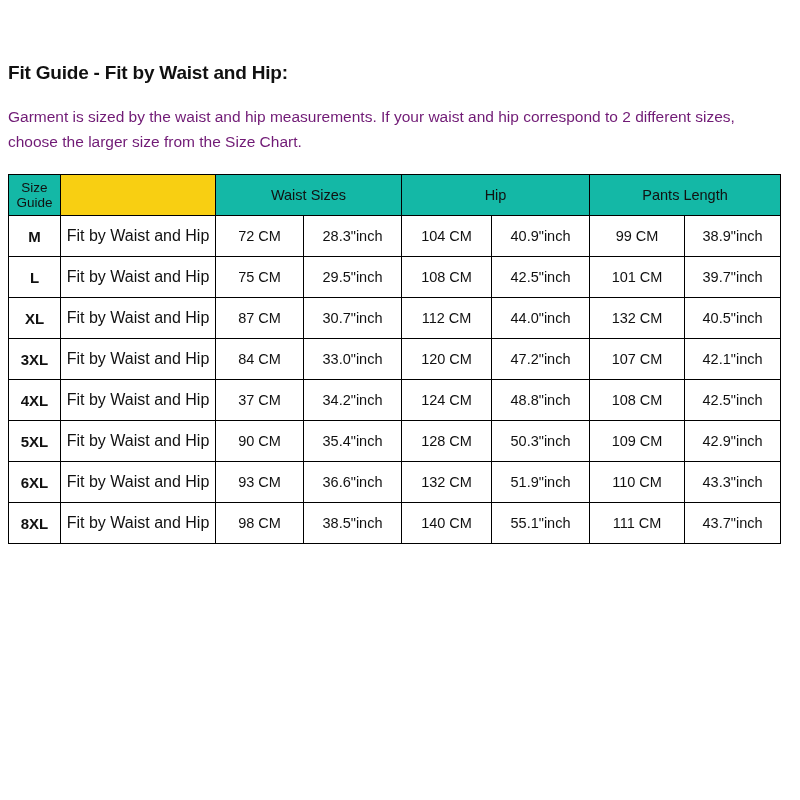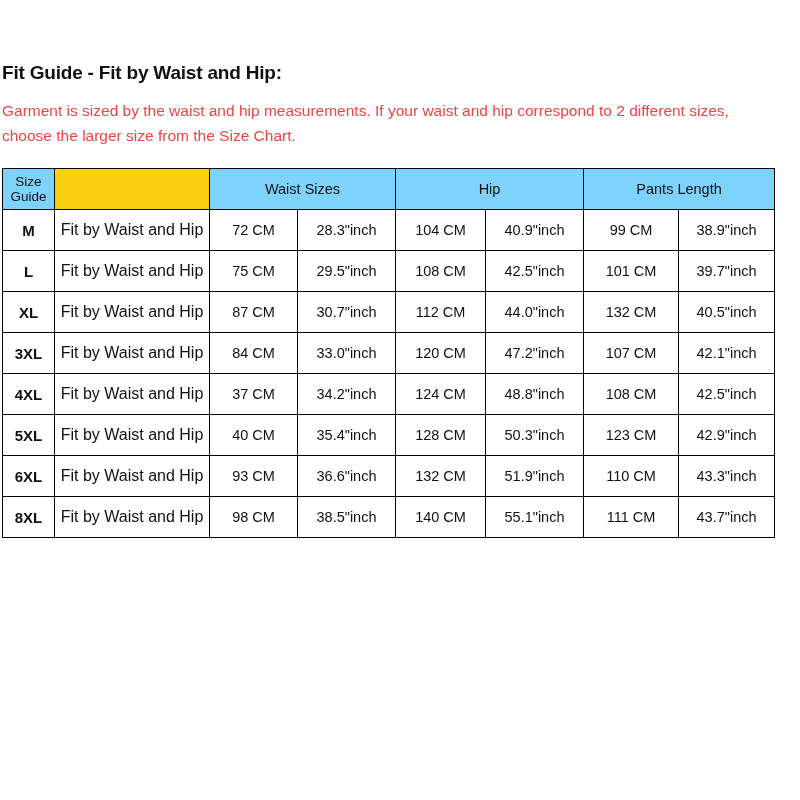--- a/index.html
+++ b/index.html
@@ -11,56 +11,56 @@
     height: 800px;
     background: #ffffff;
     font-family: "Liberation Sans", sans-serif;
     color: #111111;
     overflow: hidden;
   }
   .page {
     width: 800px;
     height: 668px;
     box-sizing: border-box;
-    padding: 0 2px;
+    padding: 0 8px;
     position: relative;
   }
   .title {
     font-size: 19px;
     font-weight: bold;
     color: #111111;
     margin: 0;
     padding-top: 62px;
     letter-spacing: -0.2px;
   }
   .intro {
     font-size: 15.5px;
     line-height: 1.62;
-    color: #ef4444;
-    margin: 14px 0 0 0;
+    color: #701a75;
+    margin: 20px 0 0 0;
     max-width: 780px;
   }
   table.size-table {
     border-collapse: collapse;
     width: 772px;
     margin-top: 20px;
     table-layout: fixed;
   }
   table.size-table td, table.size-table th {
     border: 1px solid #000000;
     padding: 0;
     font-size: 14.5px;
     color: #111111;
     text-align: center;
     vertical-align: middle;
     height: 40px;
     font-weight: normal;
   }
   thead th {
-    background: #7dd3fc;
+    background: #14b8a6;
     font-weight: bold;
     font-size: 15px;
     height: 44px;
   }
   thead th.size-guide-head {
     font-size: 13.5px;
     line-height: 1.12;
     width: 52px;
     padding: 0 2px;
   }
@@ -160,25 +160,25 @@
         <td>37 CM</td>
         <td>34.2"inch</td>
         <td>124 CM</td>
         <td>48.8"inch</td>
         <td>108 CM</td>
         <td>42.5"inch</td>
       </tr>
       <tr>
         <td class="size-cell">5XL</td>
         <td class="fit-cell">Fit by Waist and Hip</td>
-        <td>40 CM</td>
+        <td>90 CM</td>
         <td>35.4"inch</td>
         <td>128 CM</td>
         <td>50.3"inch</td>
-        <td>123 CM</td>
+        <td>109 CM</td>
         <td>42.9"inch</td>
       </tr>
       <tr>
         <td class="size-cell">6XL</td>
         <td class="fit-cell">Fit by Waist and Hip</td>
         <td>93 CM</td>
         <td>36.6"inch</td>
         <td>132 CM</td>
         <td>51.9"inch</td>
         <td>110 CM</td>

